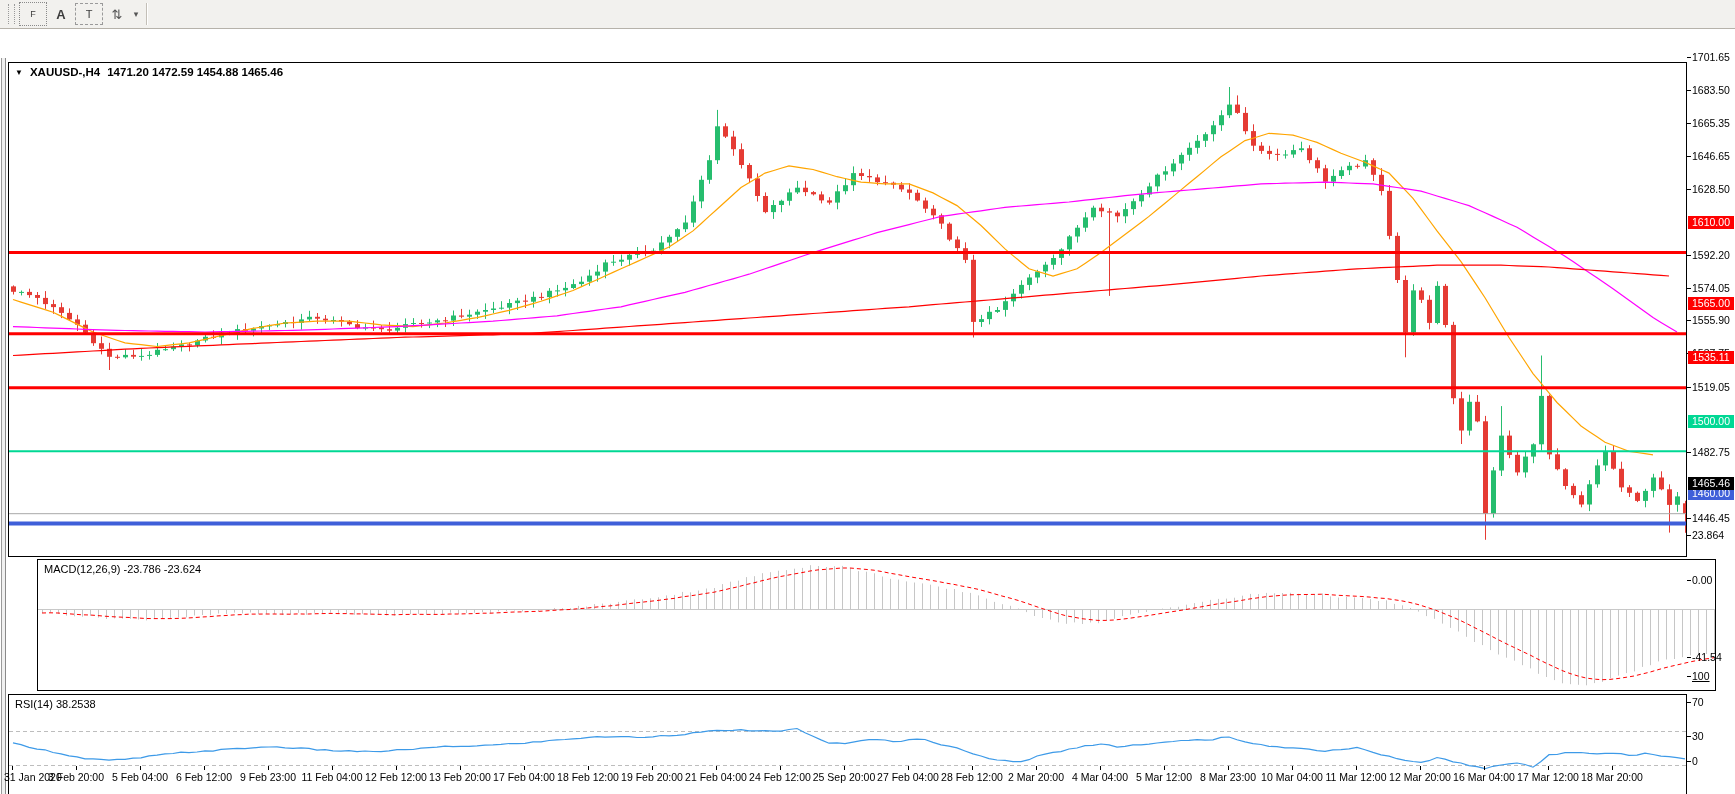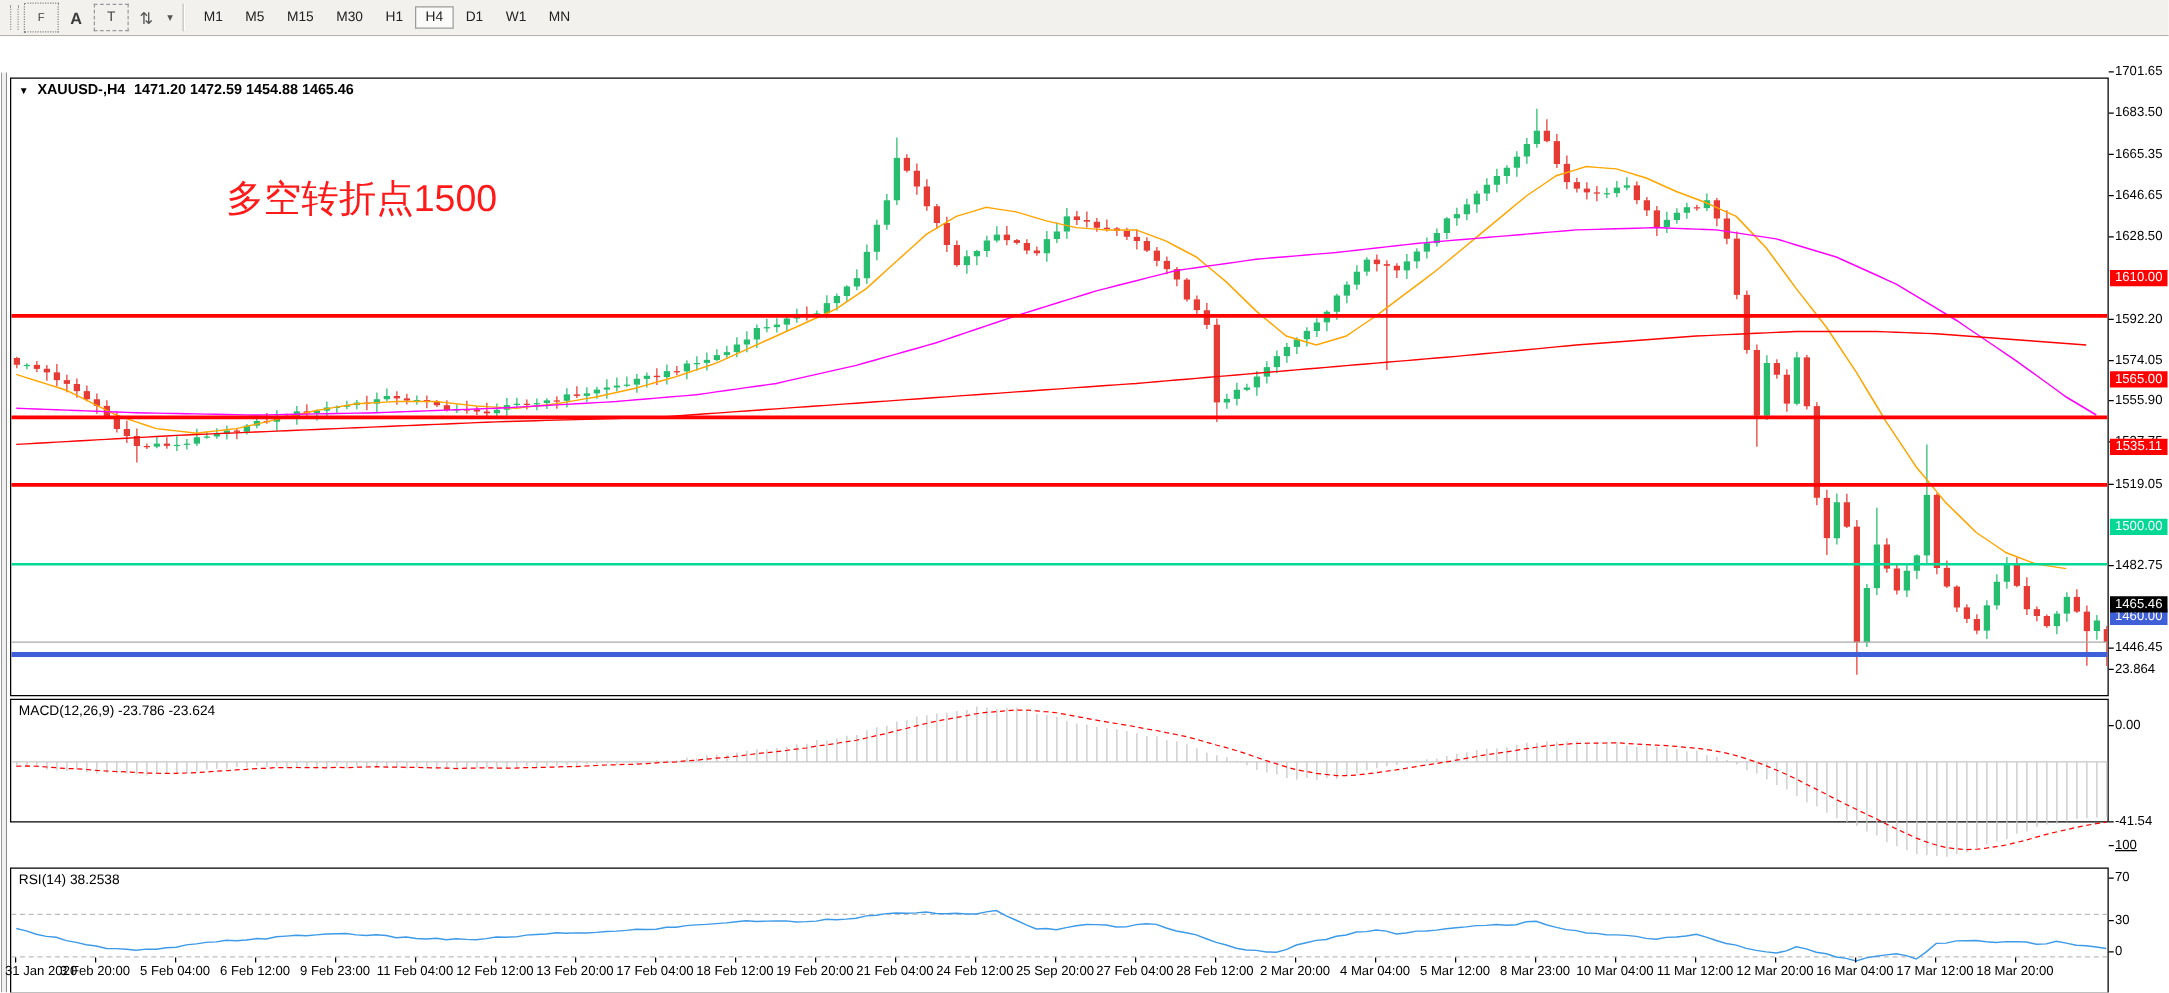--- a/index.html
+++ b/index.html
@@ -19,21 +19,21 @@
   .tb-sep{width:1px;height:22px;background:#c3bfb7;border-right:1px solid #fff;margin:0 7px 0 5px;}
   #tf-buttons{display:flex;align-items:center;gap:2px;}
   .tf-btn{padding:2px 7px;font-size:11px;color:#222;border:1px solid transparent;}
   .tf-btn.active{background:#fbfbfa;border:1px solid #9b9b9b;}
   
   .chart-window{position:absolute;top:29px;left:0;right:0;bottom:0;background:#fff;}
   .left-edge{position:absolute;left:0;top:29px;bottom:0;width:7px;
     background:linear-gradient(90deg,#ffffff 0,#ffffff 1px,#9a9a9a 1px,#9a9a9a 2px,#f0f0f0 2px,#f0f0f0 5px,#8a8a8a 5px,#8a8a8a 6px,#ffffff 6px);}
   .plot{position:absolute;left:8px;width:1679px;border:1px solid #000;background:#fff;box-sizing:border-box;}
   #main-plot{top:33px;height:495px;}
-  #macd-plot{top:530px;height:99px;}
+  #macd-plot{top:530px;height:132px;margin-left:29px;}
   #rsi-plot{top:665px;height:101px;}
   .plot svg{position:absolute;left:0;top:0;}
   .chart-title{position:absolute;left:6px;top:3px;font-size:11.5px;font-weight:600;color:#000;
     display:flex;align-items:center;gap:7px;z-index:5;}
   .chart-title .caret{font-size:8px;color:#000;}
   .panel-title{position:absolute;left:6px;top:3px;font-size:11px;color:#000;z-index:5;}
   .annotation{position:absolute;left:172px;top:76px;font-size:30px;color:#ff1a1a;z-index:4;white-space:nowrap;}
   
   #overlays{position:absolute;left:0;top:0;width:1735px;height:794px;pointer-events:none;z-index:6;}
   .axis-label{position:absolute;left:1692px;font-size:10.5px;color:#000;line-height:12px;white-space:nowrap;}
@@ -50,31 +50,20 @@
   <div class="toolbar">
     <div class="tb-grip"></div>
     <div id="tb-icons">
         <div class="tb-btn ic-0">F</div>
         <div class="tb-btn ic-1">A</div>
         <div class="tb-btn ic-2">T</div>
         <div class="tb-btn ic-3">⇅</div>
         <div class="tb-btn ic-4">▾</div>
       </div>
     <div class="tb-sep"></div>
-    <div id="tf-buttons">
-        <div class="tf-btn">M1</div>
-        <div class="tf-btn">M5</div>
-        <div class="tf-btn">M15</div>
-        <div class="tf-btn">M30</div>
-        <div class="tf-btn">H1</div>
-        <div class="tf-btn active">H4</div>
-        <div class="tf-btn">D1</div>
-        <div class="tf-btn">W1</div>
-        <div class="tf-btn">MN</div>
-      </div>
   </div>
 
   <div class="chart-window">
     <div class="left-edge"></div>
 
     <div class="plot" id="main-plot">
       <svg id="main-svg" width="1677" height="493">
           <g>
             <line x1="4.5" x2="4.5" y1="222.4" y2="231.5" stroke="#e53b34" stroke-width="1"></line>
             <rect x="2" y="223.4" width="5" height="5.4" fill="#e53b34"></rect>
@@ -509,21 +498,20 @@
             <line x1="0" x2="1677" y1="388.3" y2="388.3" stroke="#00d894" stroke-width="2"></line>
             <line x1="0" x2="1677" y1="460.5" y2="460.5" stroke="#3f5fd9" stroke-width="4"></line>
           </g>
           <line x1="0" x2="1677" y1="450.7" y2="450.7" stroke="#a8a8a8" stroke-width="1"></line>
         </svg>
       <div class="chart-title">
         <span class="caret">▼</span>
         <span>XAUUSD-,H4</span>
         <span>1471.20 1472.59 1454.88 1465.46</span>
       </div>
-      <div class="annotation" id="annotation" style="color: rgb(255, 26, 26);">多空转折点1500</div>
     </div>
 
     <div class="plot" id="macd-plot">
       <svg id="macd-svg" width="1677" height="130">
           <line x1="0" x2="1677" y1="49.5" y2="49.5" stroke="#c8c8c8" stroke-width="1"></line>
           <g>
             <line x1="4.5" x2="4.5" y1="49.5" y2="53.0" stroke="#c6c6c6" stroke-width="1"></line>
             <line x1="12.5" x2="12.5" y1="49.5" y2="52.4" stroke="#c6c6c6" stroke-width="1"></line>
             <line x1="20.5" x2="20.5" y1="49.5" y2="53.8" stroke="#c6c6c6" stroke-width="1"></line>
             <line x1="28.5" x2="28.5" y1="49.5" y2="55.7" stroke="#c6c6c6" stroke-width="1"></line>

